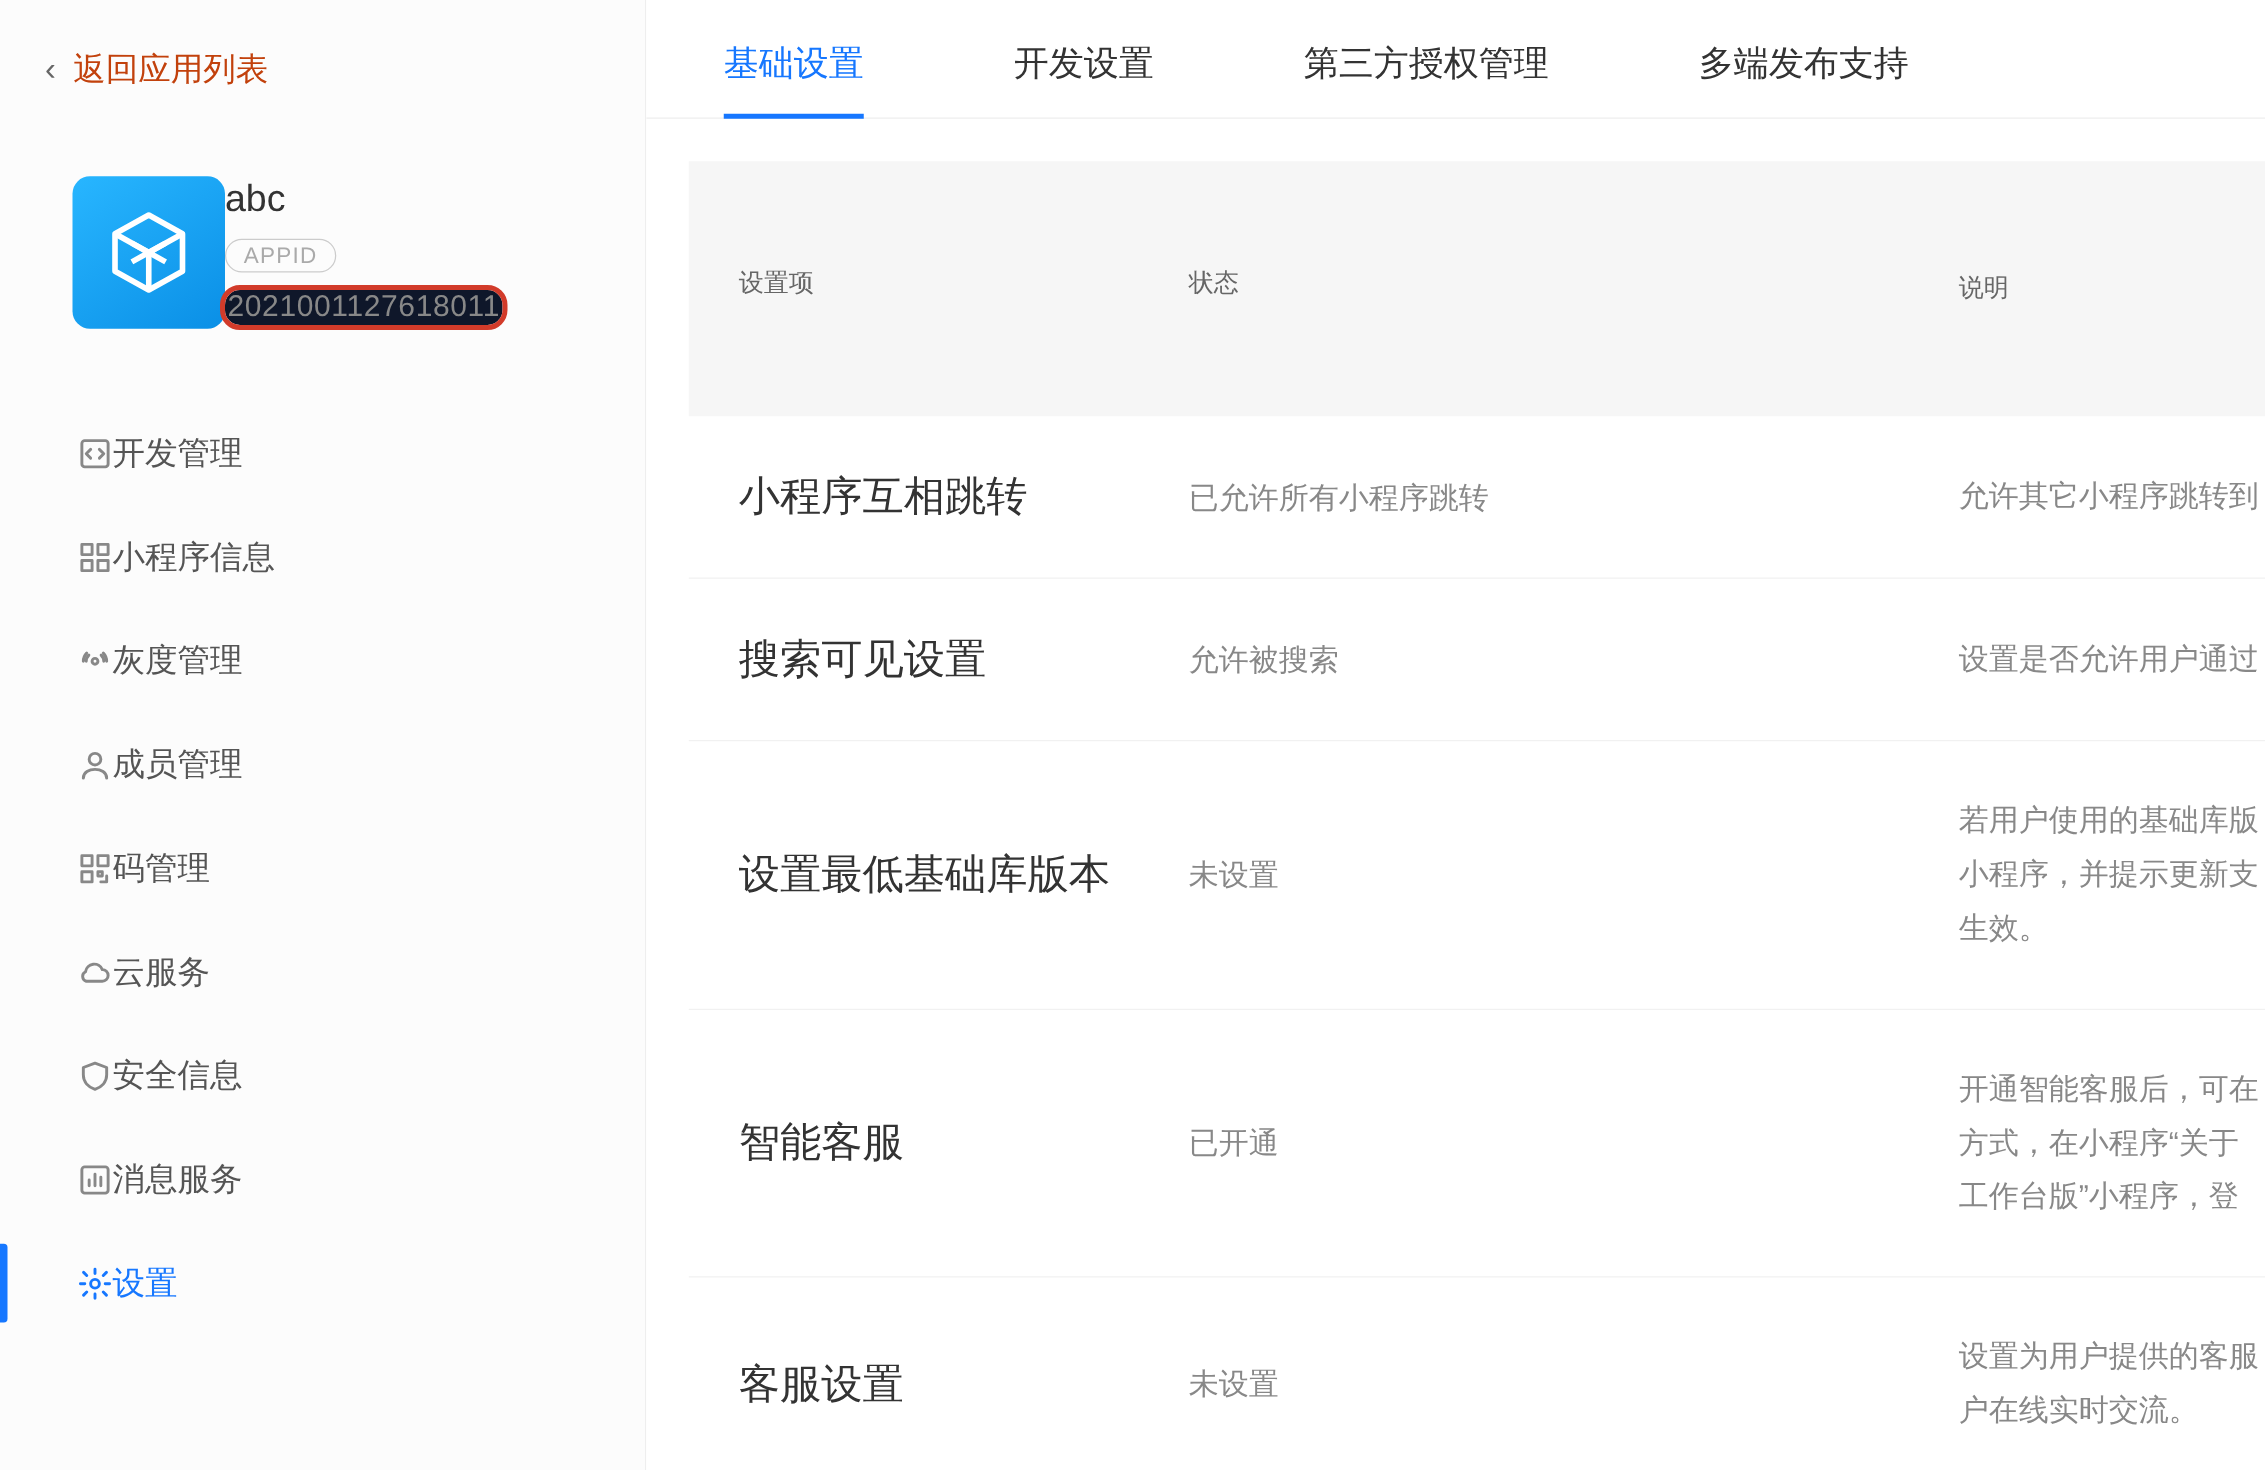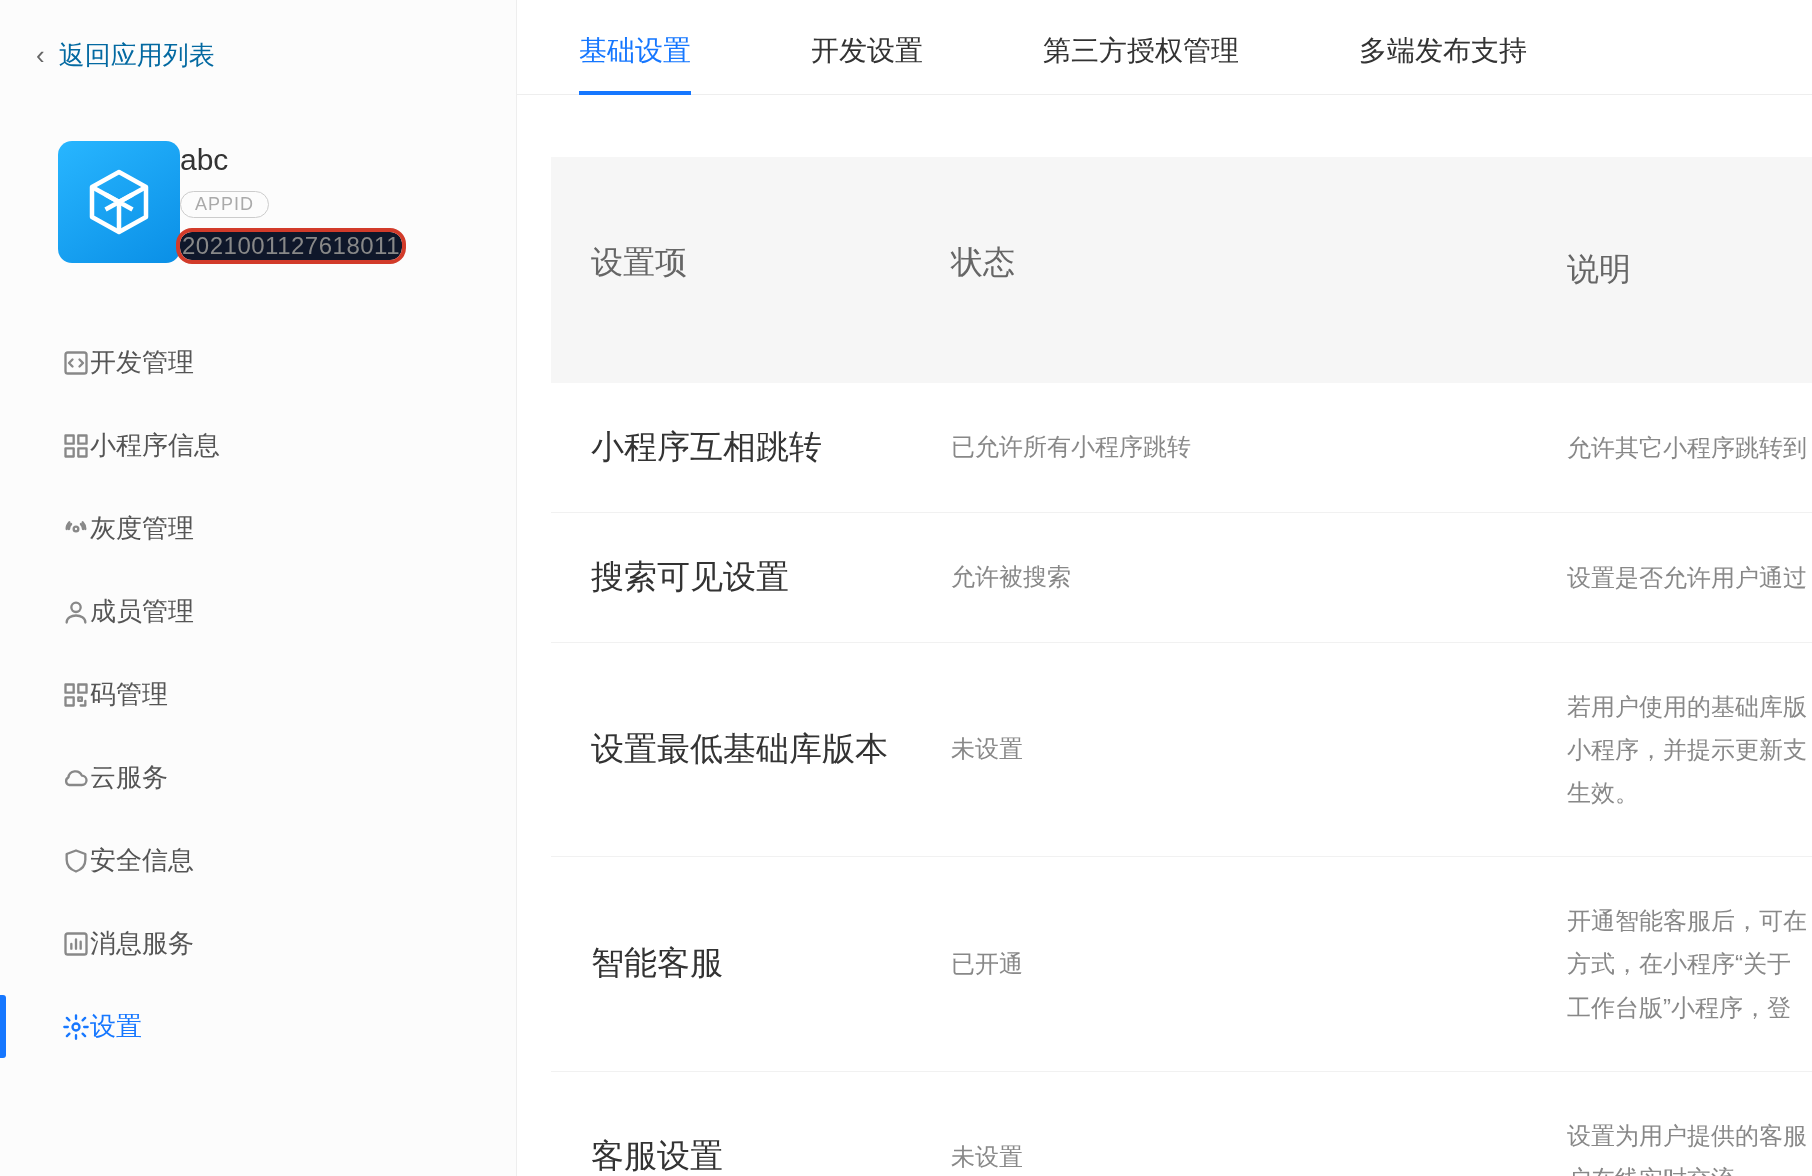--- a/index.html
+++ b/index.html
@@ -21,21 +21,21 @@
 }
 .back-row {
   display: flex;
   align-items: center;
   gap: 14px;
   padding: 38px 32px 26px 36px;
   cursor: pointer;
   color: #333;
 }
 .back-row .chev { font-size: 26px; color: #666; }
-.back-row .label { font-size: 26px; font-weight: 500; color: #0369a1; }
+.back-row .label { font-size: 26px; font-weight: 500; color: #c2410c; }
 
 .app-info {
   display: flex;
   padding: 42px 44px 34px 58px;
 }
 .app-logo {
   width: 122px; height: 122px;
   border-radius: 14px;
   background: linear-gradient(145deg,#28b6ff,#0a8fe6);
   display:flex;align-items:center;justify-content:center;
@@ -84,21 +84,20 @@
   width:6px; background:#1677ff; border-radius:0 3px 3px 0;
 }
 .nav-icon { width:28px; height:28px; display:flex;align-items:center;justify-content:center; color:#888; flex-shrink:0;}
 .nav-item.active .nav-icon { color:#1677ff; }
 
 .main {
   flex:1;
   display:flex; flex-direction:column;
   overflow:hidden;
   background:#fff;
-  gap:28px;
 }
 .tabs {
   display:flex;
   gap: 120px;
   padding: 24px 48px 0 62px;
   border-bottom: 1px solid #eee;
 }
 .tab {
   font-size: 28px;
   color:#333;
@@ -110,21 +109,21 @@
 .tab.active::after {
   content:"";
   position:absolute; left:0; right:0; bottom:-1px;
   height:4px; background:#1677ff;
 }
 
 .table-wrap { padding: 34px 0 0 34px; }
 .table-header {
   display:flex;
   background:#f6f6f6;
-  font-size: 32px;
+  font-size: 20px;
   color:#666;
   padding: 42px 0;
   justify-content: center;
 }
 .table-row {
   display:flex;
   font-size: 24px;
   color:#666;
   border-bottom:1px solid #f1f1f1;
   align-items:center;

